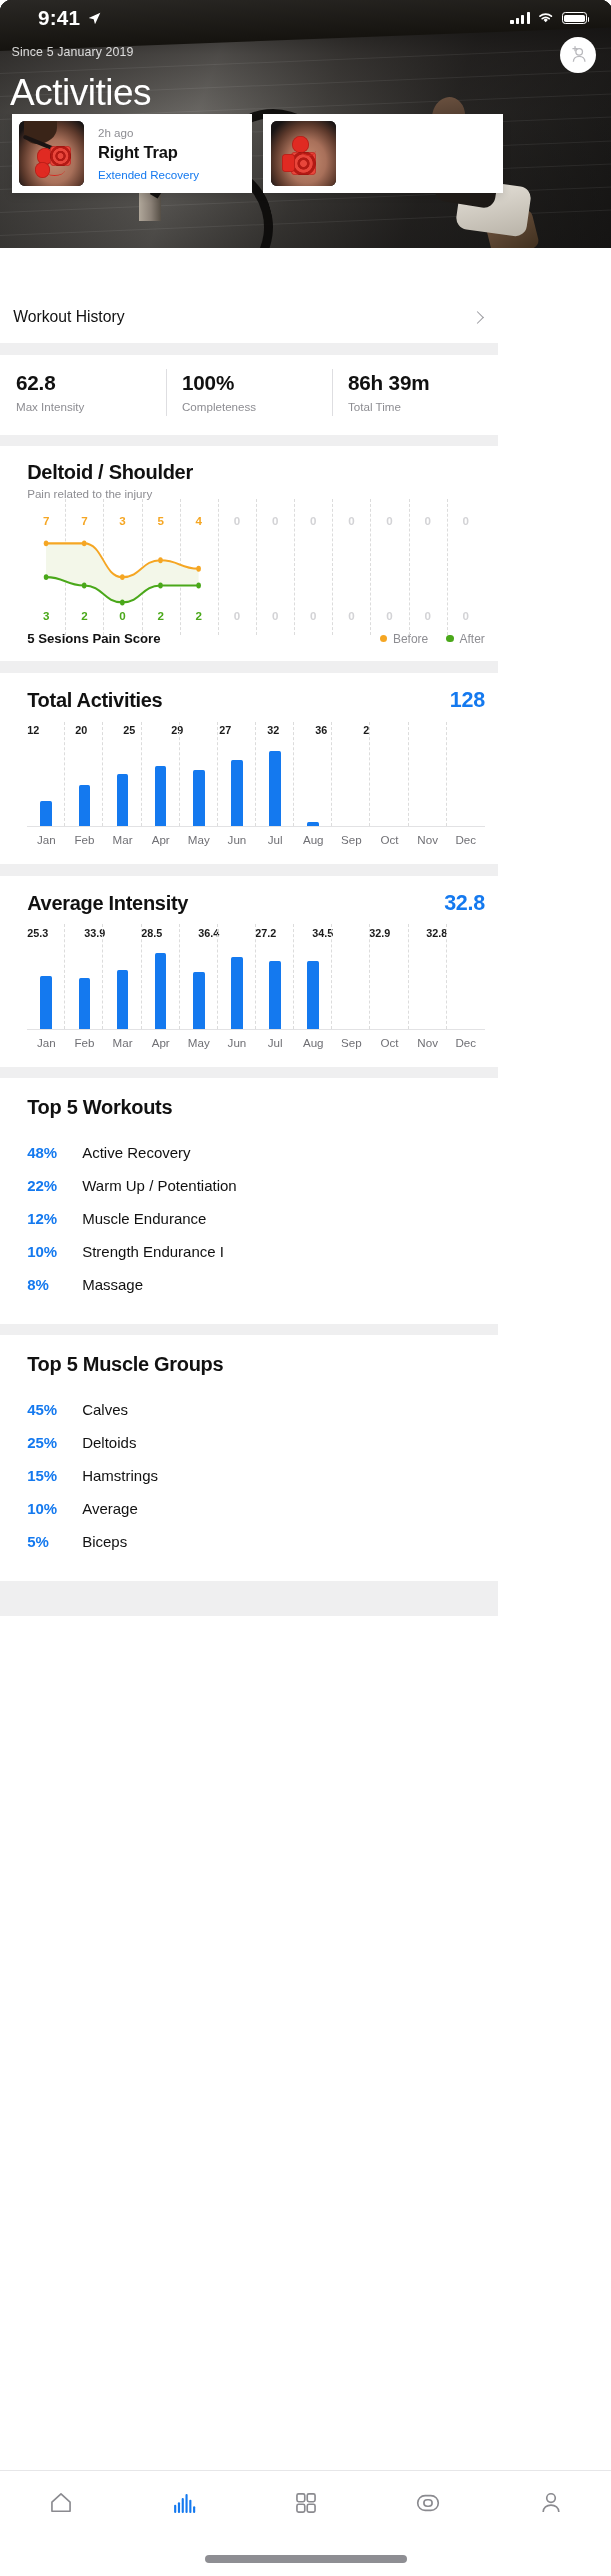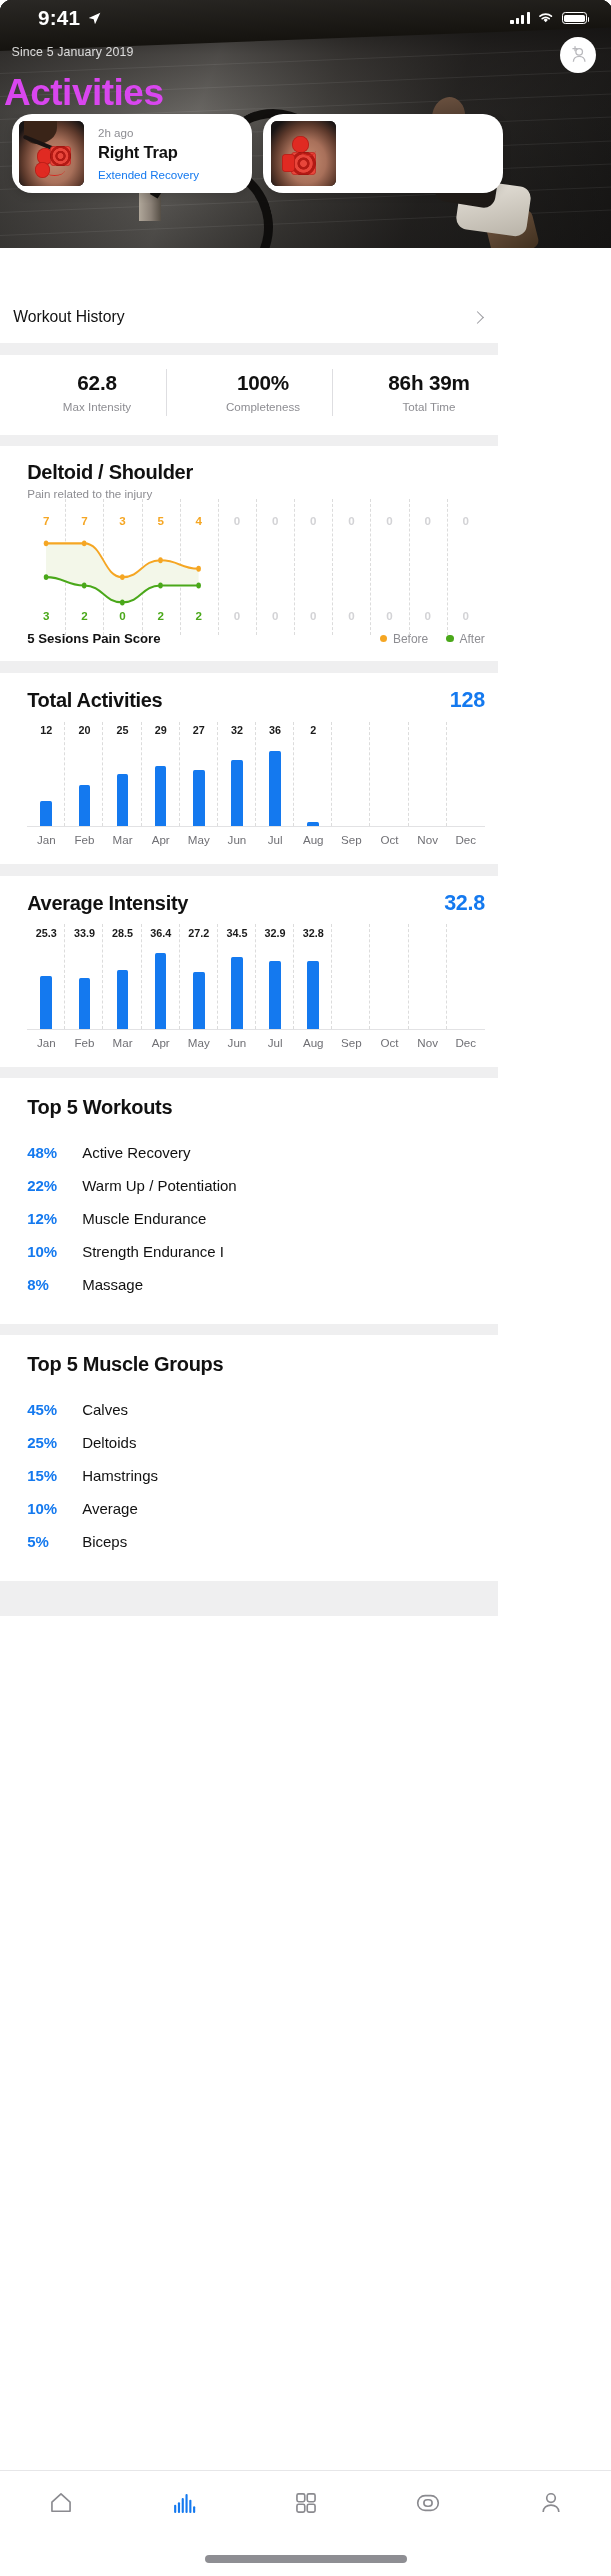--- a/index.html
+++ b/index.html
@@ -89,35 +89,35 @@
   .sig b:nth-child(3){ height:9px; } .sig b:nth-child(4){ height:12.4px; }
   .batt{ width:25px; height:11.6px; border:1.5px solid #fff; border-radius:3.3px; position:relative; }
   .batt:after{ content:""; position:absolute; right:-3.3px; top:3.3px; width:1.7px; height:5px; background:#fff; border-radius:0 1.7px 1.7px 0; }
   .batt i{ position:absolute; inset:1.3px; background:#fff; border-radius:1.7px; }
 
   .hero-since{
     position:absolute; left:11.6px; top:45px; color:rgba(255,255,255,.82);
     font-size:12.4px; letter-spacing:0.1px; z-index:5;
   }
   .hero-title{
-    position:absolute; left:4px; top:72px; color:#d946ef;
-    font-size:37px; font-weight:700; letter-spacing:-0.5px; z-index:5;
+    position:absolute; left:10px; top:72px; color:#ffffff;
+    font-size:37px; font-weight:400; letter-spacing:-0.5px; z-index:5;
   }
   .avatar-btn{
     position:absolute; right:15.7px; top:37px; width:36px; height:36px; border-radius:50%;
     background:#fff; display:flex; align-items:center; justify-content:center; z-index:6;
   }
 
   
   .carousel{
     position:absolute; left:0; top:114px; width:612px; height:89px; z-index:7;
     display:flex; gap:11.6px; padding-left:11.6px; overflow:hidden;
   }
   .wcard{
-    flex:0 0 auto; width:240px; height:79px; background:#fff; border-radius:20px;
+    flex:0 0 auto; width:240px; height:79px; background:#fff; border-radius:0;
     box-shadow:0 2.5px 8.3px rgba(0,0,0,.16); display:flex; align-items:center; padding:7.4px;
   }
   .wcard.partial{ width:240px; }
   .wthumb{ width:65px; height:65px; border-radius:5.8px; flex:0 0 auto; position:relative; overflow:hidden;
     background:linear-gradient(150deg,#151515 0%,#2a2020 40%,#0d0d0d 100%); }
   .wthumb .skin{ position:absolute; inset:0; background:radial-gradient(ellipse at 55% 62%, #c68d72 0%, #a8705a 38%, #5e3a2c 64%, #181414 85%); }
   .wthumb .hair{ position:absolute; left:5px; top:-5px; width:33px; height:28px; background:#3a2418; border-radius:0 0 60% 40%; }
   .wthumb .strap{ position:absolute; left:3.3px; top:20px; width:35px; height:4.1px; background:#1a1413; transform:rotate(22deg); border-radius:2.5px; }
   .pad{ position:absolute; background:#e02a22; border-radius:4.1px; box-shadow:0 0 0 0.8px rgba(120,10,8,.4) inset; }
   .pad.p1{ left:18px; top:27px; width:16.5px; height:16.5px; border-radius:50%; }
@@ -133,21 +133,21 @@
   
   .sep{ height:11.6px; background:#efeff0; }
   .row-link{
     height:52px; display:flex; align-items:center; justify-content:space-between;
     padding:0 15.7px 0 13.2px; background:#fff;
   }
   .row-link .lbl{ font-size:15.7px; color:#111; }
   .chev{ width:9px; height:9px; border-right:1.8px solid #9a9a9f; border-top:1.8px solid #9a9a9f; transform:rotate(45deg); }
 
   .stats{ display:flex; background:#fff; padding:16.5px 0 21.5px 0; }
-  .stat{ flex:1; padding-left:28px; position:relative;text-align:center; }
+  .stat{ flex:1; padding-left:16px; position:relative; }
   .stat + .stat:before{ content:""; position:absolute; left:0; top:-2.5px; bottom:-3.3px; width:0.8px; background:#dedee1; }
   .stat .v{ font-size:20.7px; font-weight:700; color:#111; letter-spacing:-0.2px; }
   .stat .k{ font-size:11.6px; color:#8d8d92; margin-top:5px; }
 
   .card{ background:#fff; padding:15px 13.2px 11.6px 13.2px;margin-left:14px; }
   .card h2{ font-size:20px; font-weight:700; color:#111; letter-spacing:-0.3px; }
   .card .sub{ font-size:11.6px; color:#8d8d92; margin-top:3.3px; }
   .card .hrow{ display:flex; align-items:baseline; justify-content:space-between; }
   .bignum{ font-size:21.5px; font-weight:700; color:#1479ef; letter-spacing:-0.3px; }
 
@@ -162,21 +162,21 @@
   .vals.after span{ color:#4aa81a; }
   .vals.after span.z{ color:#d3d3d6; }
   .pain-svg{ position:relative; width:100%; height:79px; display:block; }
   .legend-row{ display:flex; align-items:center; justify-content:space-between; margin-top:11.6px; }
   .legend-row .t{ font-size:13.2px; font-weight:700; color:#111; }
   .legend{ display:flex; gap:18px; align-items:center; }
   .legend span{ display:flex; align-items:center; gap:5.8px; font-size:12px; color:#8d8d92; }
   .dot{ width:7.4px; height:7.4px; border-radius:50%; display:inline-block; }
 
   
-  .bar-vals{ display:flex; margin-top:11.6px; }
+  .bar-vals{ display:flex; margin-top:11.6px;gap:36px; }
   .bar-vals span{ flex:1; text-align:center; font-size:10.8px; font-weight:700; color:#1b1b1b; }
   .bar-vals span.empty{ color:transparent; }
   .bar-area{ position:relative; height:83px; margin-top:6.6px; }
   .bar-grid{ position:absolute; inset:0 0 0 0; display:flex; }
   .bar-grid i{ flex:1; position:relative; }
   .bar-grid i:after{ content:""; position:absolute; right:0; top:-21.5px; bottom:0; border-left:1.2px dashed #dcdcdc; }
   .bar-grid i:last-child:after{ display:none; }
   .bars{ position:absolute; inset:0; display:flex; align-items:flex-end; }
   .bars b{ flex:1; display:flex; justify-content:center; align-items:flex-end; height:100%; }
   .bars b em{ display:block; width:11.6px; background:#1479ef; border-radius:1.7px 1.7px 0 0; }

